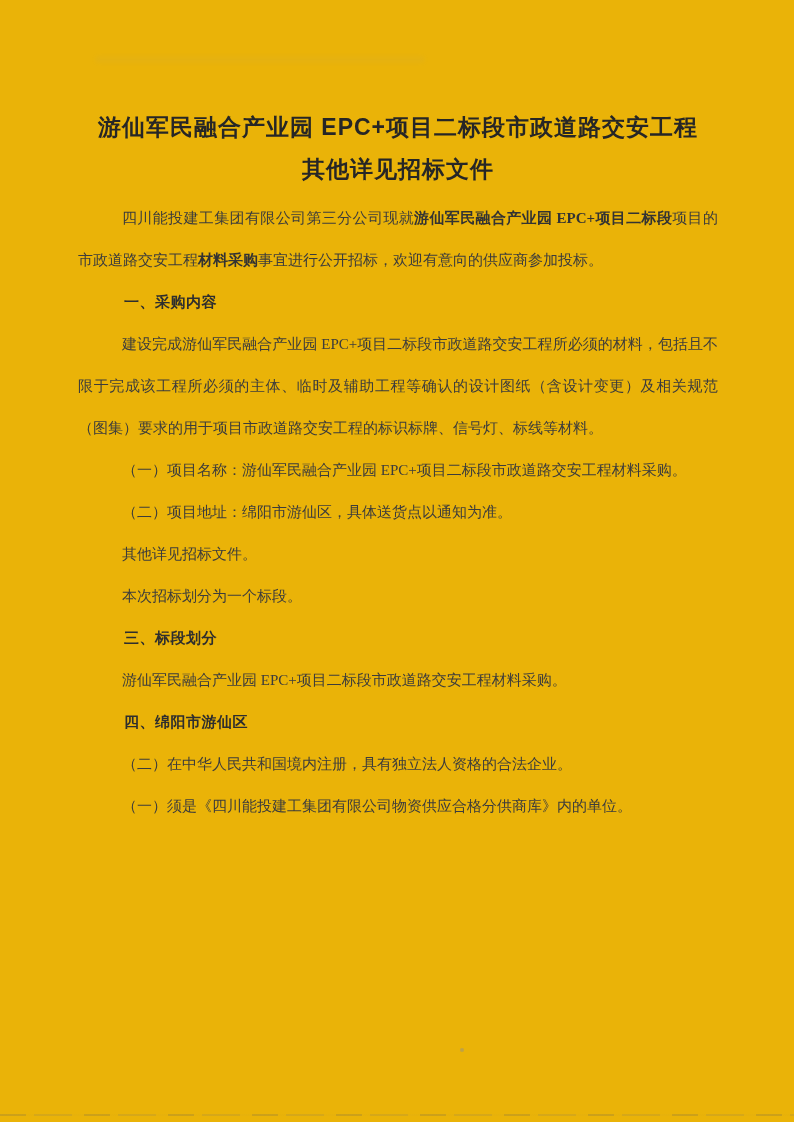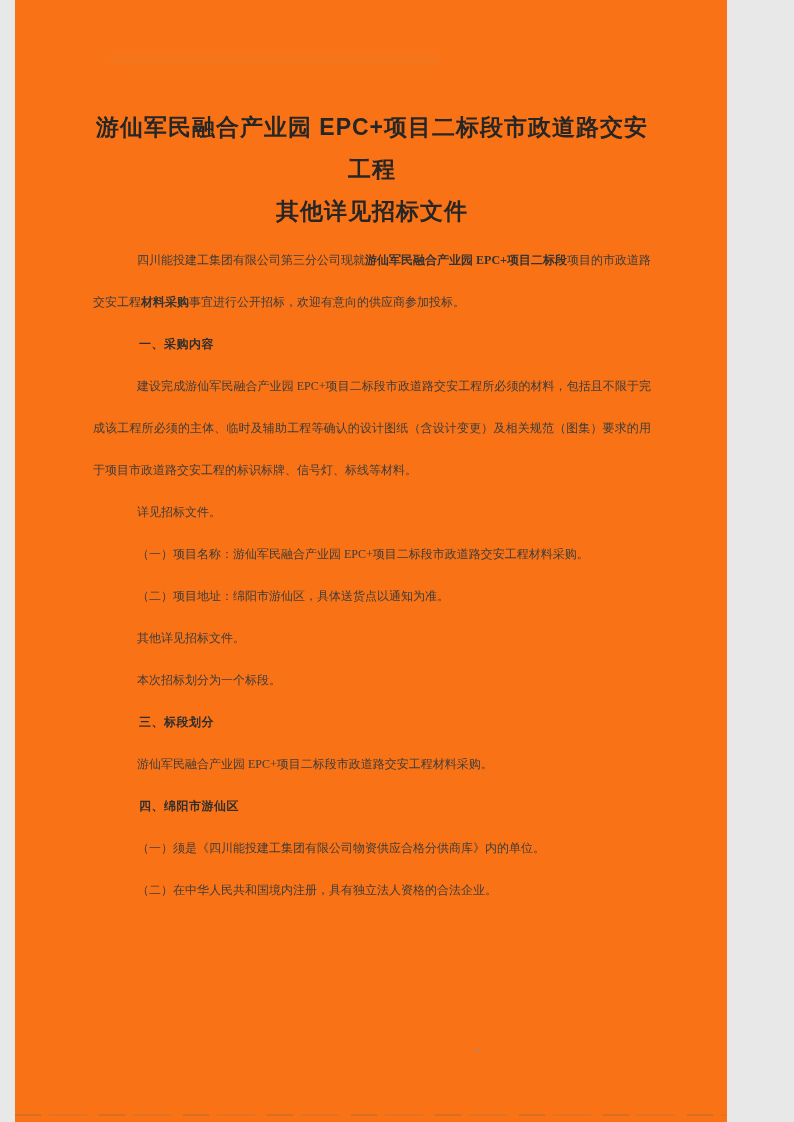--- a/index.html
+++ b/index.html
@@ -3,41 +3,40 @@
 <meta charset="utf-8">
 <style>
   html, body { margin: 0; padding: 0; }
   body {
     width: 794px; height: 1122px;
     background: #e8e8e8;
     font-family: "Liberation Serif", "DejaVu Serif", serif;
   }
   .page {
     position: relative;
-    width: 712px; height: 1122px;
-    background: #f97316;
+    width: 794px; height: 1122px;
+    background: #eab308;
     overflow: hidden;
-    margin-left: 15px;
   }
   .content {
     padding: 106px 76px 0 78px; 
   }
   .doc-title {
     font-family: "Liberation Sans", "DejaVu Sans", sans-serif;
     font-weight: bold;
     font-size: 23px;
     line-height: 42px;
     text-align: center;
     color: #262626;
     letter-spacing: 1px;
   }
   .doc-body { margin-top: 7px; }
   .para {
     margin: 0;
-    font-size: 12px;
+    font-size: 15px;
     line-height: 42px;
     color: #3c3c3c;
     text-align: justify;
   }
   .indent { text-indent: 44px; }
   .heading {
     font-family: Liberation Sans, sans-serif;
     font-weight: bold;
     color: #2e2e2e;
     text-indent: 46px;
@@ -78,32 +77,31 @@
       <div>游仙军民融合产业园 EPC+项目二标段市政道路交安工程</div>
       <div>其他详见招标文件</div>
     </header>
 
     <div class="doc-body">
 
       <p class="para indent"><span>四川能投建工集团有限公司第三分公司现就</span><span class="bold">游仙军民融合产业园 EPC+项目二标段</span><span>项目的市政道路交安工程</span><span class="bold">材料采购</span><span>事宜进行公开招标，欢迎有意向的供应商参加投标。</span></p>
 
       <p class="para heading">一、采购内容</p>
       <p class="para indent">建设完成游仙军民融合产业园 EPC+项目二标段市政道路交安工程所必须的材料，包括且不限于完成该工程所必须的主体、临时及辅助工程等确认的设计图纸（含设计变更）及相关规范（图集）要求的用于项目市政道路交安工程的标识标牌、信号灯、标线等材料。</p>
-      <p class="para indent">详见招标文件。</p>
 
       <p class="para indent">（一）项目名称：游仙军民融合产业园 EPC+项目二标段市政道路交安工程材料采购。</p>
       <p class="para indent">（二）项目地址：绵阳市游仙区，具体送货点以通知为准。</p>
       <p class="para indent">其他详见招标文件。</p>
 
       <p class="para indent">本次招标划分为一个标段。</p>
       <p class="para heading">三、标段划分</p>
       <p class="para indent">游仙军民融合产业园 EPC+项目二标段市政道路交安工程材料采购。</p>
 
       <p class="para heading">四、绵阳市游仙区</p>
+      <p class="para indent">（二）在中华人民共和国境内注册，具有独立法人资格的合法企业。</p>
       <p class="para indent">（一）须是《四川能投建工集团有限公司物资供应合格分供商库》内的单位。</p>
-      <p class="para indent">（二）在中华人民共和国境内注册，具有独立法人资格的合法企业。</p>
 
     </div>
   </div>
 
   <div class="speck"></div>
   <div class="scan-edge-bottom"></div>
 </div>
 
 </body></html>

